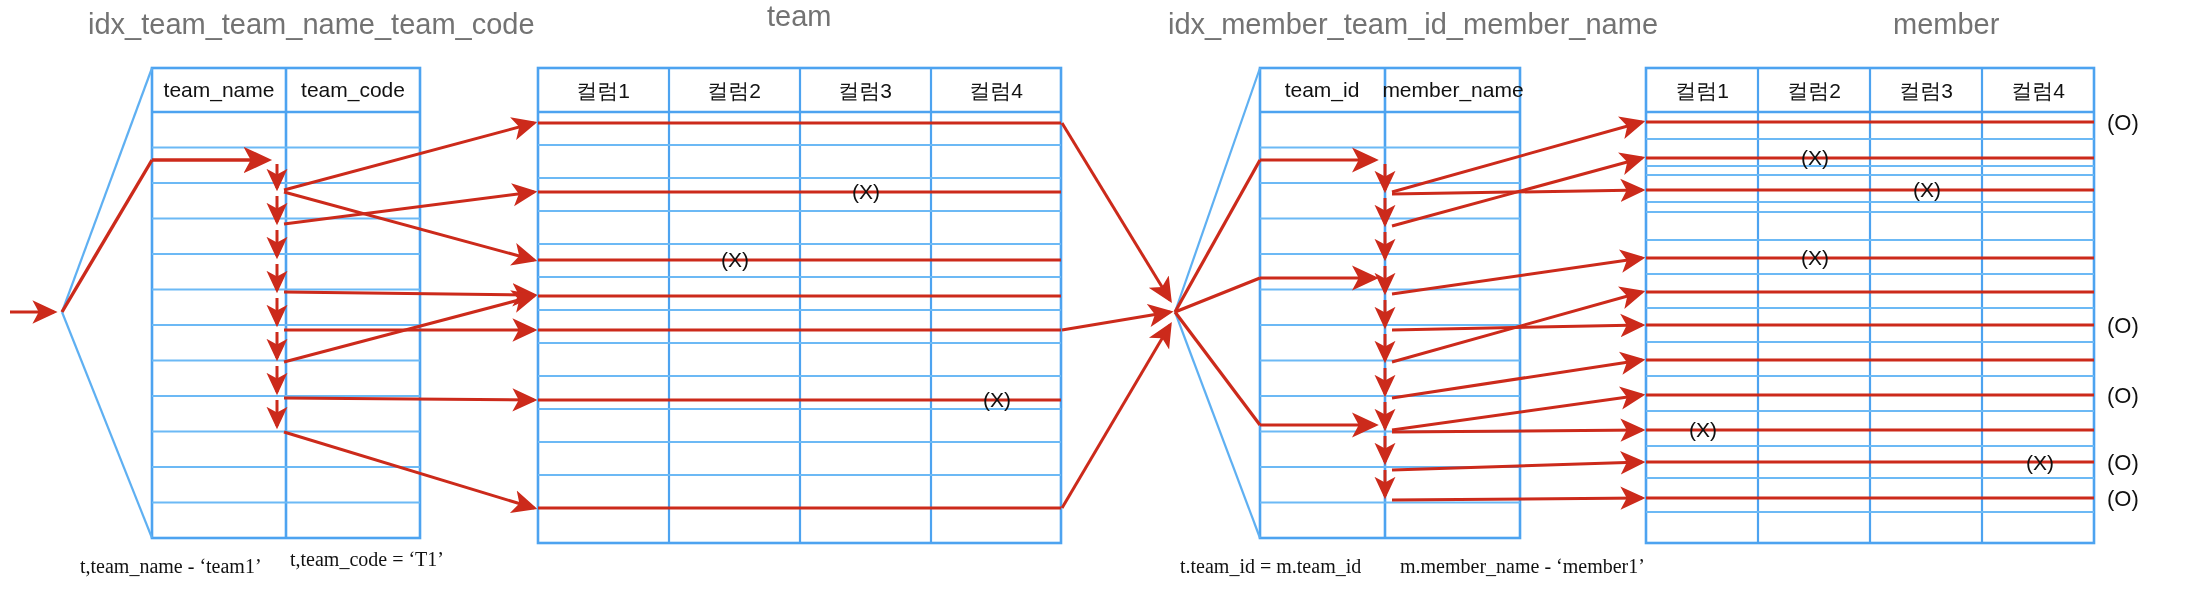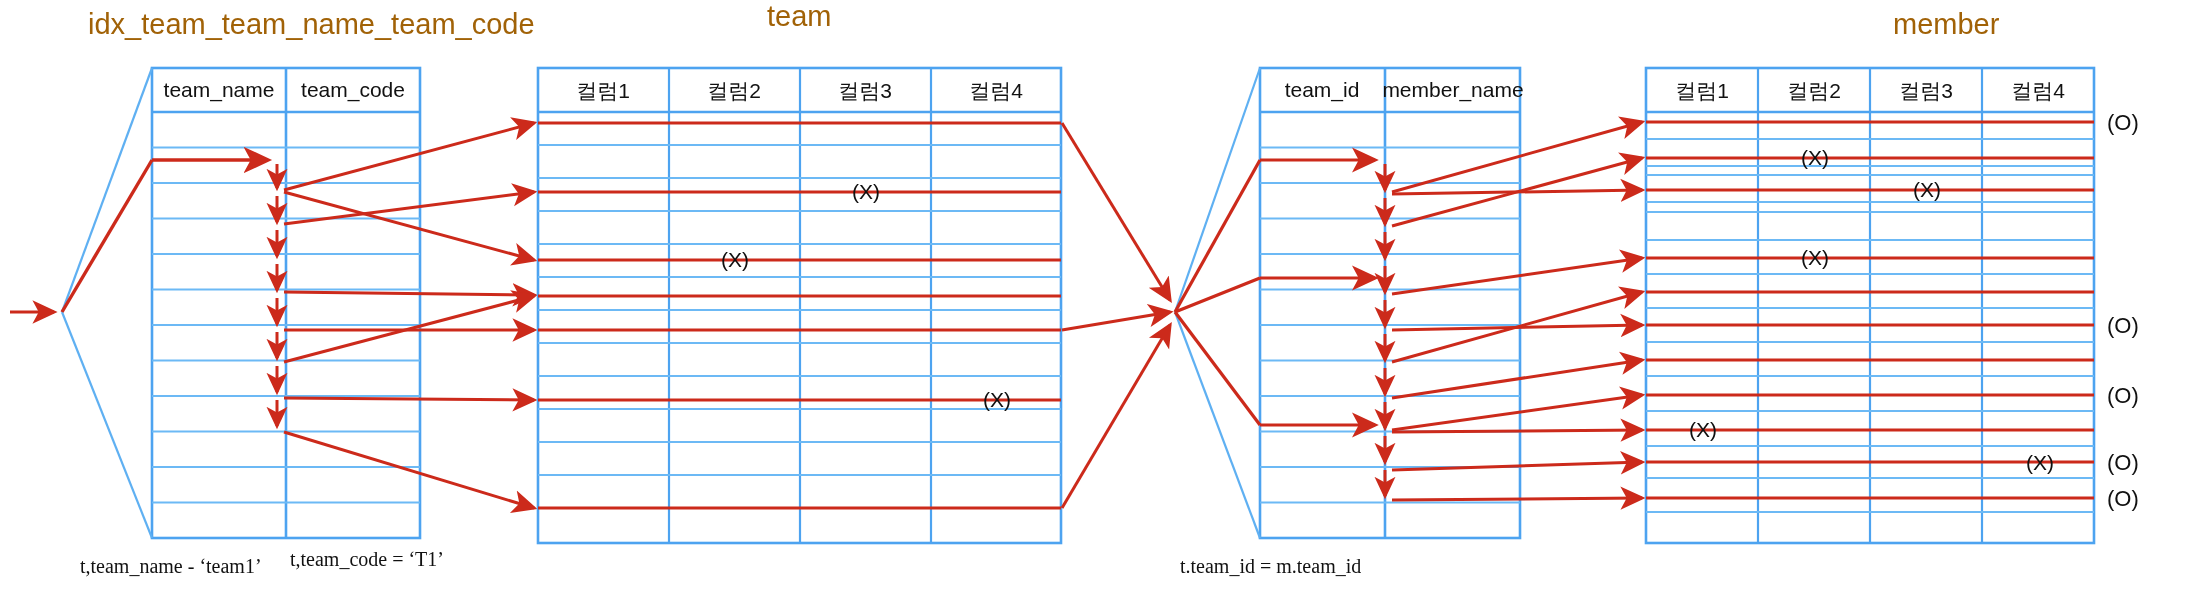--- a/index.html
+++ b/index.html
@@ -20,21 +20,21 @@
   svg.layer {
     position: absolute;
     left: 0;
     top: 0;
     width: 2204px;
     height: 592px;
   }
   .ttl {
     position: absolute;
     font-size: 29px;
-    color: #a16207;
+    color: #737373;
     white-space: nowrap;
     font-family: "Liberation Sans", "DejaVu Sans", sans-serif;
   }
   .cap {
     position: absolute;
     font-size: 20px;
     color: #111111;
     white-space: nowrap;
     font-family: Liberation Serif, serif;
   }
@@ -57,25 +57,27 @@
     text-anchor: start;
   }
 </style>
 </head>
 <body>
 
 <div id="canvas">
 
   <div class="ttl" style="left:88px; top:8px;">idx_team_team_name_team_code</div>
   <div class="ttl" style="left:767px; top:0;">team</div>
+  <div class="ttl" style="left:1168px; top:8px;">idx_member_team_id_member_name</div>
   <div class="ttl" style="left:1893px; top:8px;text-align:center;">member</div>
 
   <div class="cap" style="left:80px; top:555px;">t,team_name - ‘team1’</div>
   <div class="cap" style="left:290px; top:548px;">t,team_code = ‘T1’</div>
   <div class="cap" style="left:1180px; top:555px;">t.team_id = m.team_id</div>
+  <div class="cap" style="left:1400px; top:555px;">m.member_name - ‘member1’</div>
 
   <svg class="layer" viewBox="0 0 2204 592" xmlns="http://www.w3.org/2000/svg">
     <defs>
       <marker id="ah" markerWidth="9" markerHeight="9" refX="7.2" refY="4.5" orient="auto" markerUnits="strokeWidth">
         <path d="M0,0.6 L8.4,4.5 L0,8.4 L2.1,4.5 Z" fill="#cc2a1b"></path>
       </marker>
       <marker id="ahs" markerWidth="8" markerHeight="8" refX="6.4" refY="4" orient="auto" markerUnits="strokeWidth">
         <path d="M0,0.5 L7.5,4 L0,7.5 L1.9,4 Z" fill="#cc2a1b"></path>
       </marker>
     </defs>

